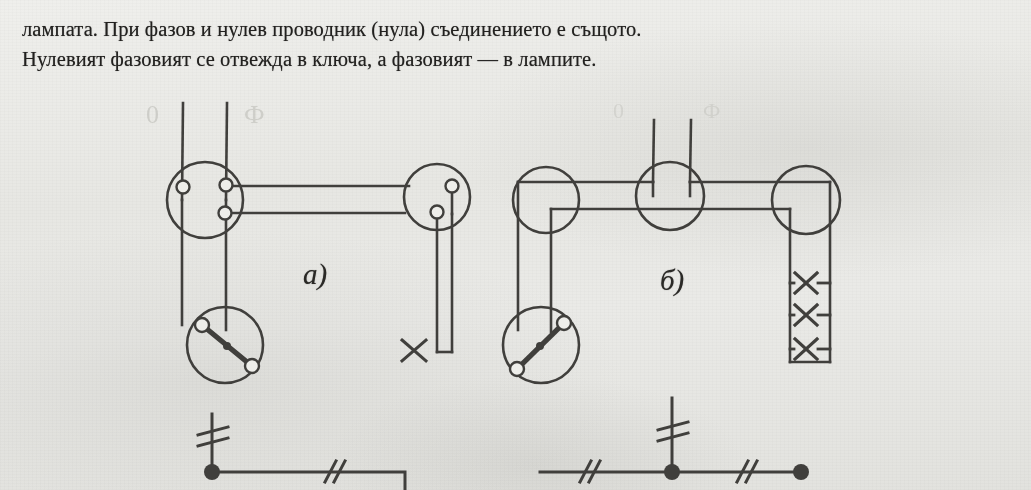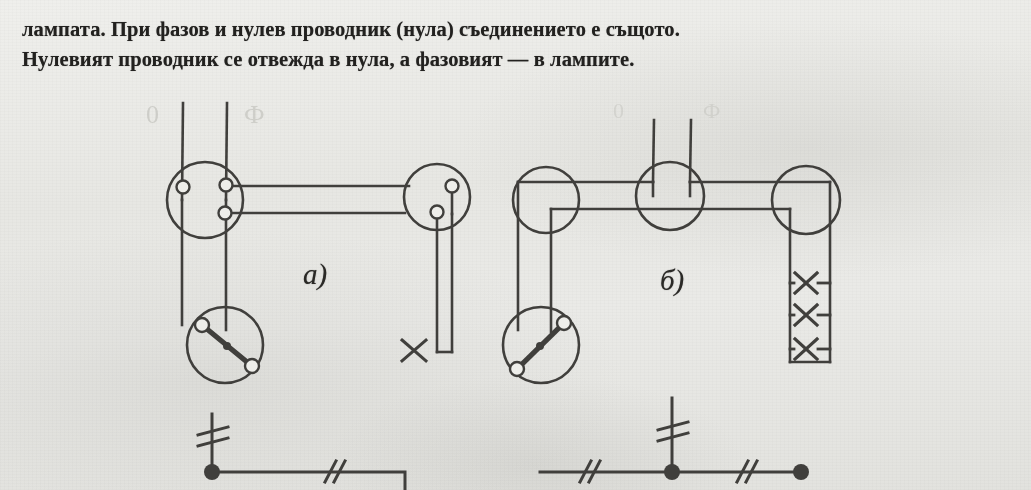--- a/index.html
+++ b/index.html
@@ -32,21 +32,20 @@
   }
 
   
   #text-block{position:absolute;left:0;top:18px;width:1031px;}
   .tline{
     color:#22211f;
     font-size:20.5px;
     letter-spacing:.1px;
     white-space:nowrap;
     text-shadow:0 0 .8px rgba(40,40,40,.55);
-    font-weight:bold;
   }
   #tline1{position:absolute;left:22px;top:0px;}
   #tline2{position:absolute;left:22px;top:30px;}
 
   
   .figlabel{
     position:absolute;
     font-family:"Liberation Serif", serif;
     font-style:italic;font-size:29px;color:#2a2926;
     text-shadow:0 0 1px rgba(40,40,40,.6);
@@ -62,21 +61,21 @@
 <div id="page">
   <div id="grain"></div>
 
   <div class="ghost" style="left:146px;top:100px;font-size:26px;">0</div>
   <div class="ghost" style="left:244px;top:100px;font-size:26px;">Ф</div>
   <div class="ghost" style="left:613px;top:98px;font-size:22px;opacity:.38;">0</div>
   <div class="ghost" style="left:703px;top:98px;font-size:22px;opacity:.38;">Ф</div>
 
   <div id="text-block">
     <div class="tline" id="tline1">лампата.  При фазов и  нулев проводник (нула) съединението е същото.</div>
-    <div class="tline" id="tline2">Нулевият  проводник се  отвежда  в  нула, а фазовият — в лампите.</div>
+    <div class="tline" id="tline2">Нулевият  фазовият се  отвежда  в  ключа, а фазовият — в лампите.</div>
   </div>
 
   <div class="figlabel" style="left:303px;top:258px;">а)</div>
   <div class="figlabel" style="left:660px;top:264px;">б)</div>
 
   <svg width="1031" height="490">
     <g class="ink" stroke-width="2.6">
 
       <path d="M183,103 L182,200"></path>
       <path d="M227,103 L226,200"></path>

